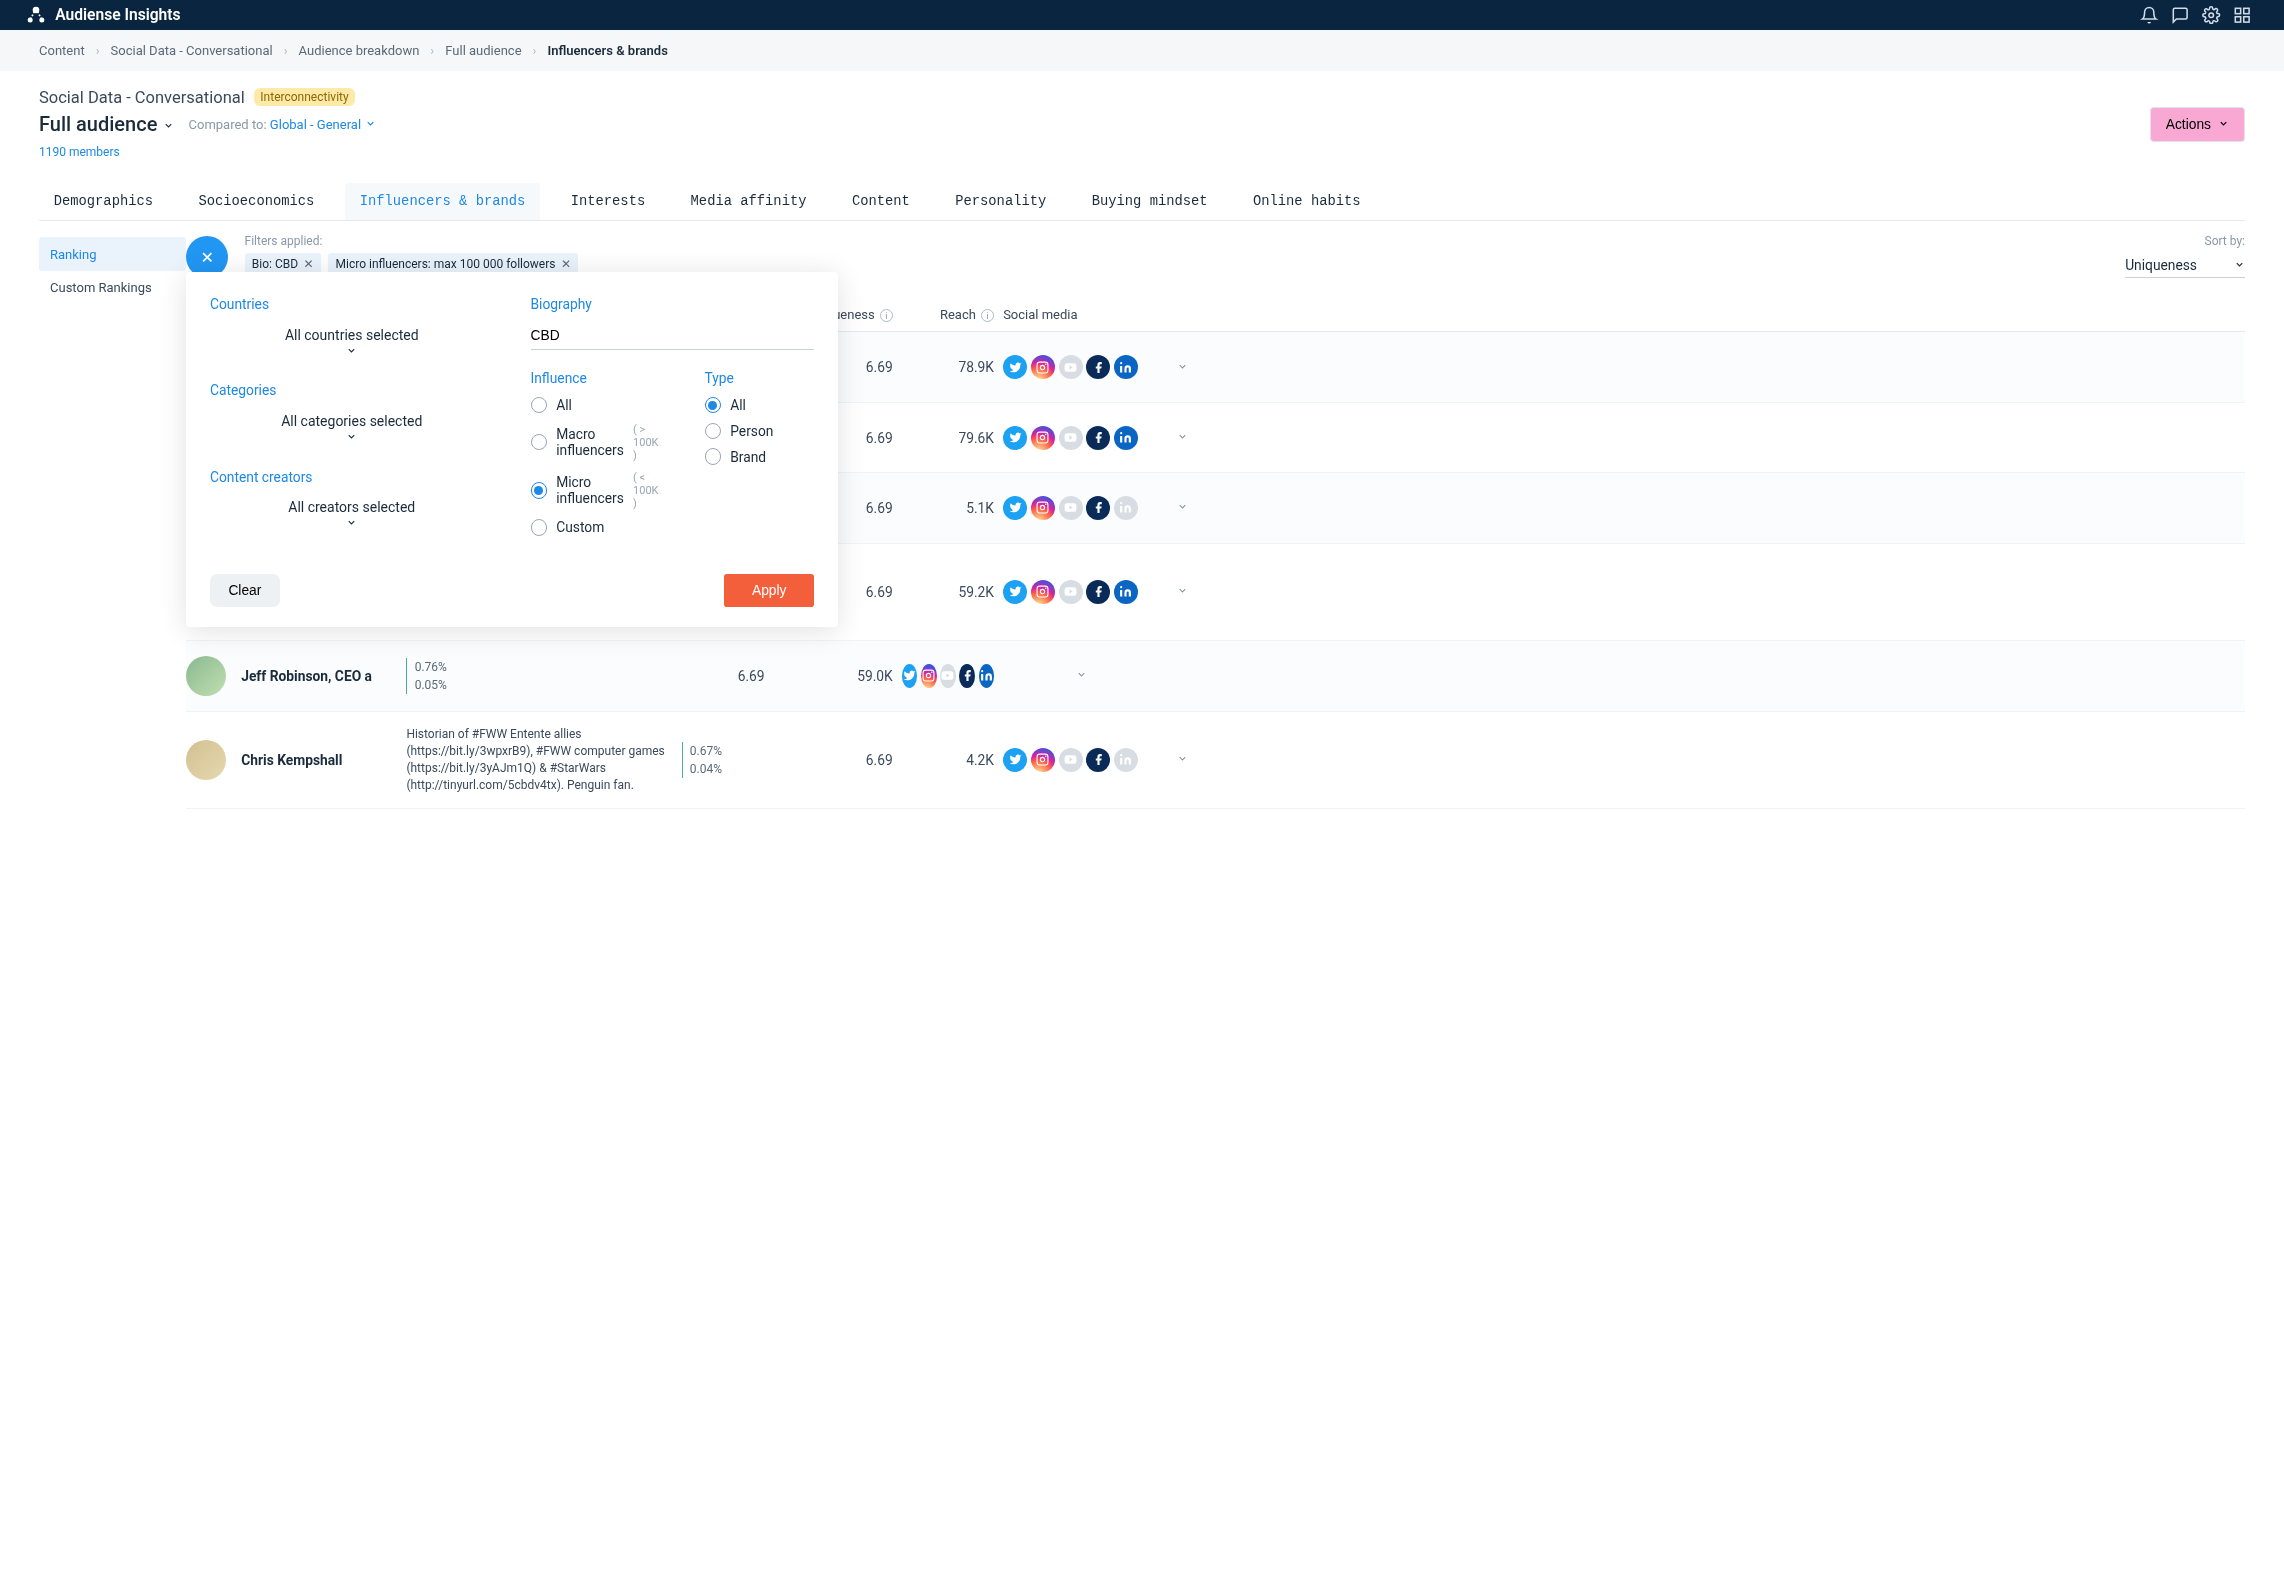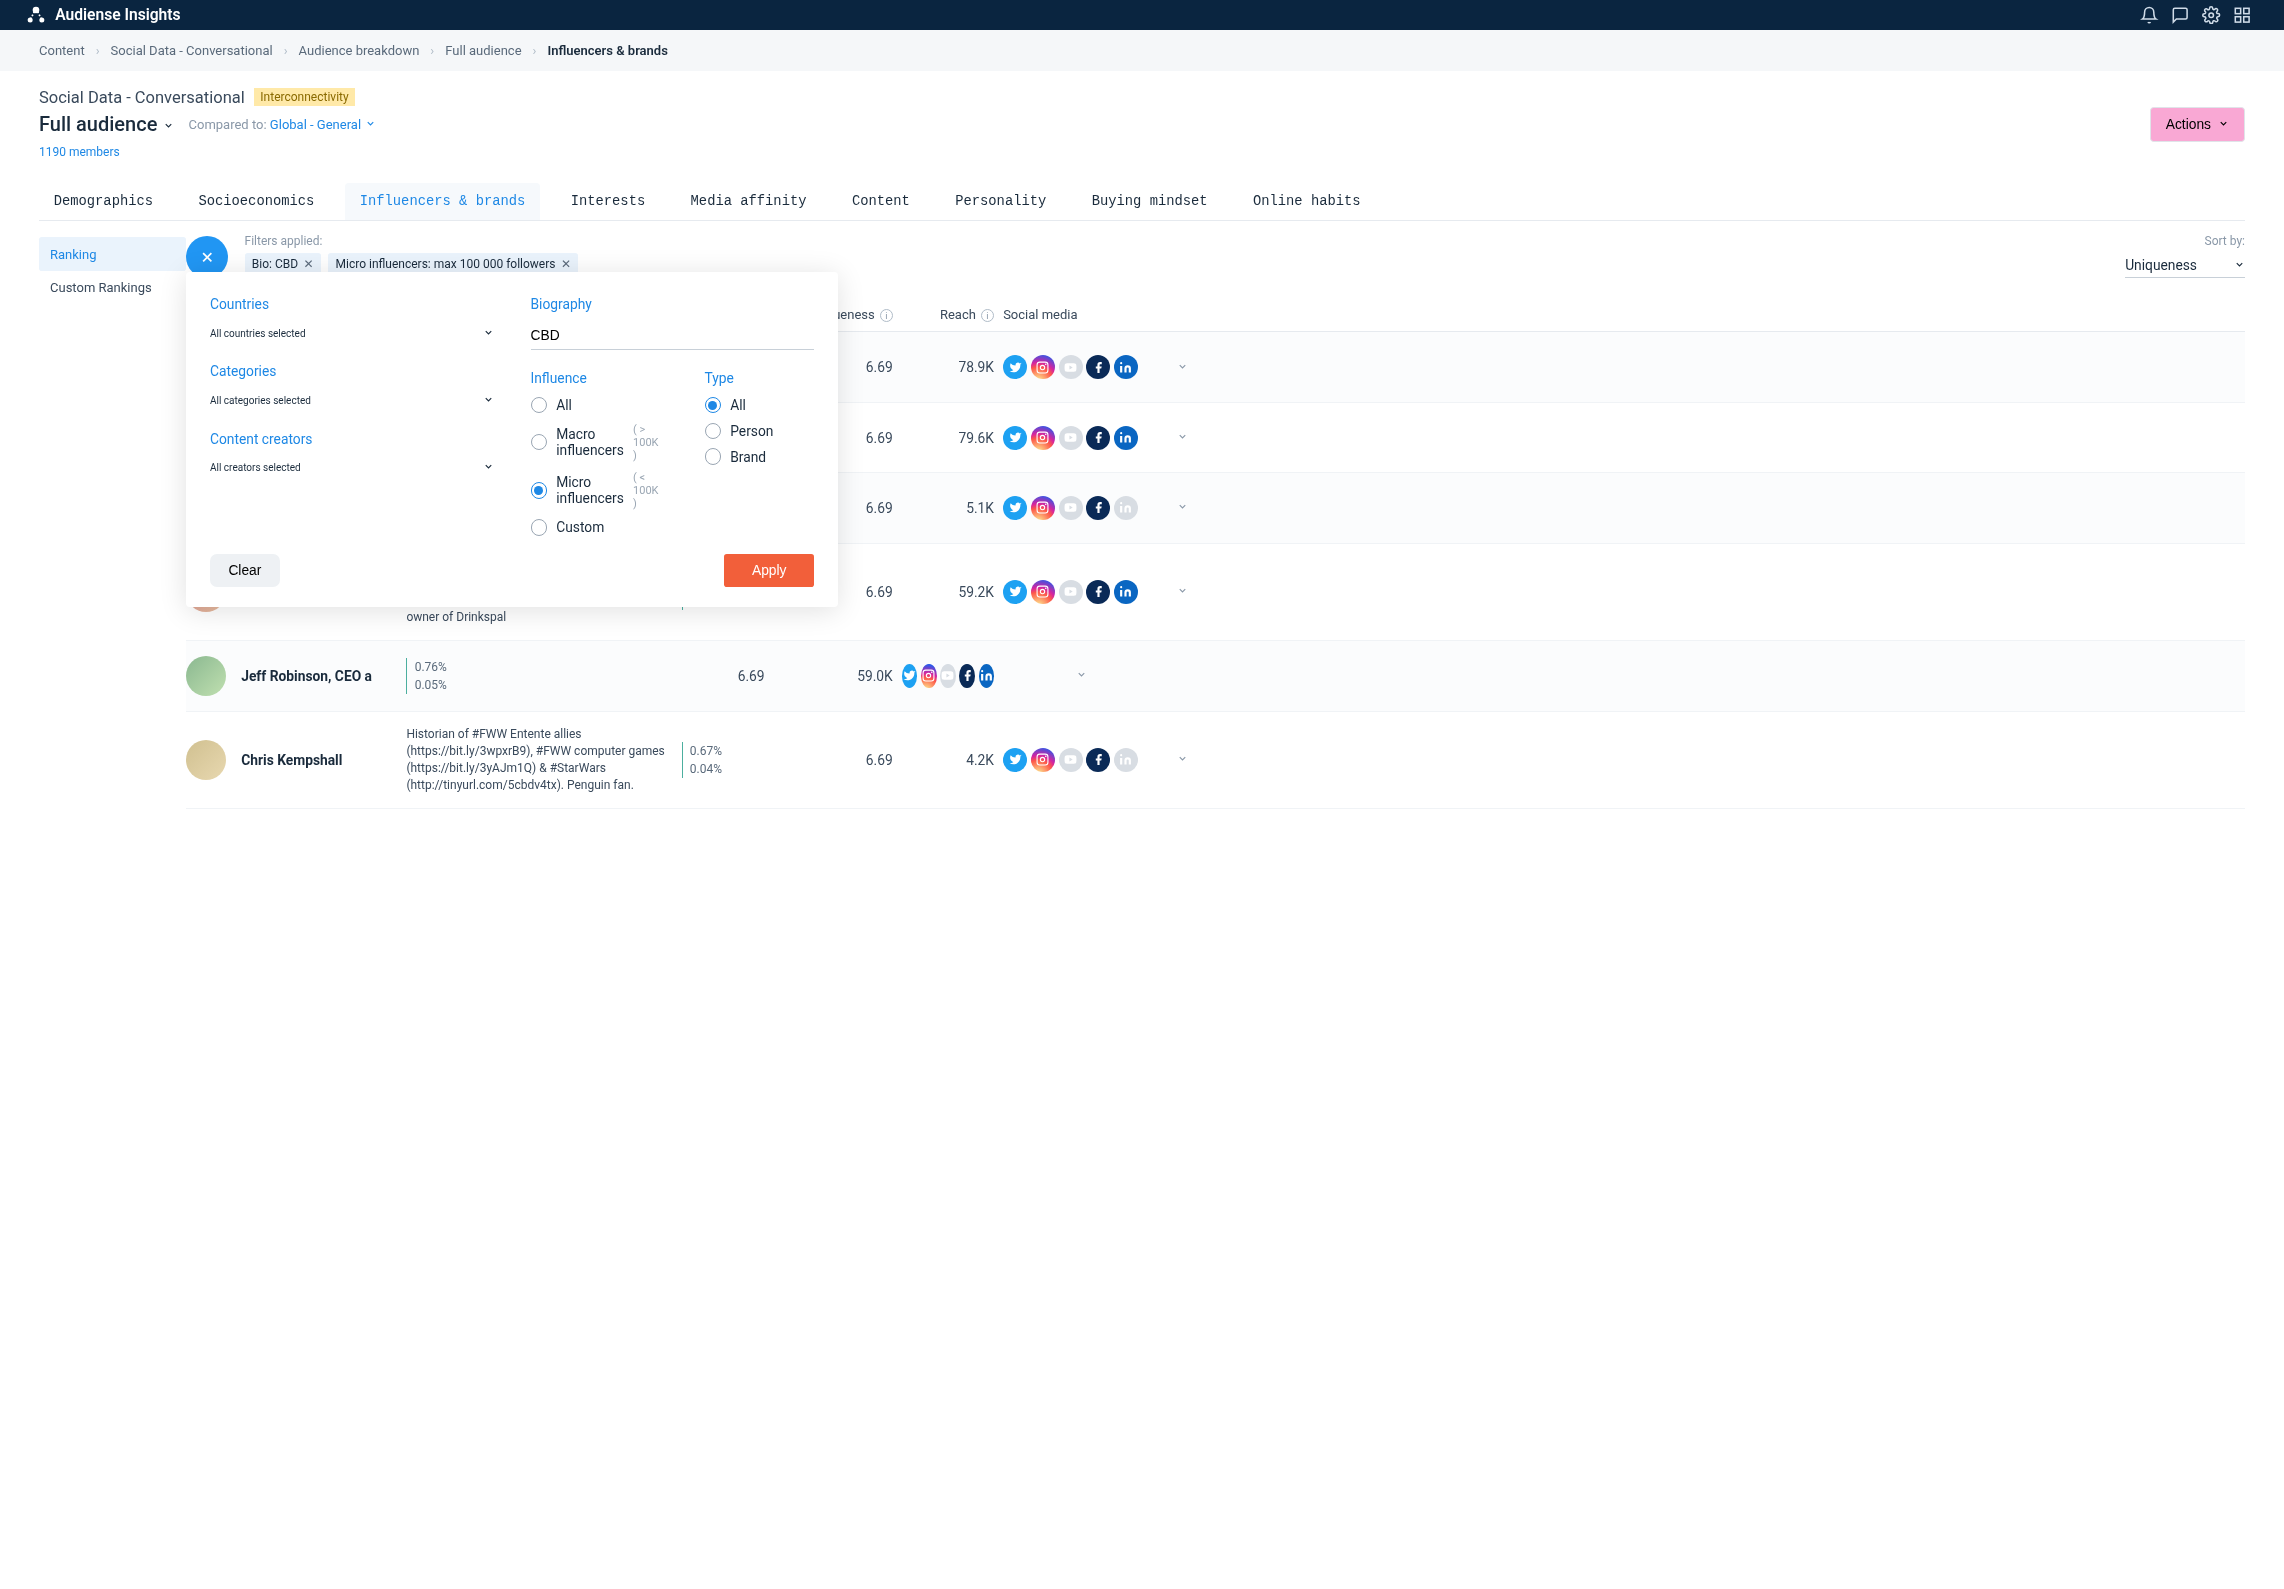--- a/index.html
+++ b/index.html
@@ -17,21 +17,21 @@
 
 .breadcrumb { background: #f5f7f9; padding: 13px 39px; font-size: 13px; color: #5a6a7b; display: flex; align-items: center; gap: 11px; }
 .breadcrumb .crumb { color: #5a6a7b; cursor: pointer; }
 .breadcrumb .crumb.current { color: #1a2b3c; font-weight: 600; }
 .breadcrumb .sep { color: #b0bcc8; }
 
 
 .page-head { padding: 16.5px 39px 7.3px; }
 .ph-line1 { display: flex; align-items: center; gap: 9.2px; }
 .ph-title { font-size: 16.5px; color: #3a4a5c; }
-.ph-badge { background: #ffe9a8; color: #8a6a00; font-size: 12px; padding: 1.8px 6.4px; border-radius: 0; }
+.ph-badge { background: #ffe9a8; color: #8a6a00; font-size: 12px; padding: 1.8px 6.4px; border-radius: 6px; }
 .ph-line2 { display: flex; align-items: center; gap: 14.7px; margin-top: 5.5px; }
 .audience-dd { font-size: 20px; font-weight: 500; display: flex; align-items: center; gap: 5.5px; cursor: pointer; }
 .compared { font-size: 13px; color: #8a98a8; }
 .compared .link { color: #1e88e5; cursor: pointer; display: inline-flex; align-items: center; gap: 3.7px; }
 .actions-btn { margin-left: auto; background: #f9a8d4; border: 0.9px solid #e0e4e9; border-radius: 3.7px; padding: 9.2px 14.7px; font-size: 13.8px; display: flex; align-items: flex-end; gap: 7.3px; cursor: pointer; }
 .members { color: #1e88e5; font-size: 12px; margin-top: 9.2px; display: inline-block; cursor: pointer; }
 .ph-row2 { display:flex; align-items:flex-start; }
 
 
 .tabs { display: flex; gap: 16px; border-bottom: 0.9px solid #e6eaef; margin: 16.5px 39px 0; font-family: Liberation Mono, monospace; }
@@ -59,21 +59,21 @@
 .sort-box { text-align: right; }
 .sort-label { font-size: 12px; color: #8a98a8; margin-bottom: 5.5px; }
 .sort-dd { font-size: 13.8px; border-bottom: 0.9px solid #c8d0d8; padding: 3.7px 0; display: flex; align-items: center; gap: 37px; cursor: pointer; min-width: 92px; justify-content: space-between;}
 
 
 .filter-panel { position: absolute; top: 51px; left: 0; width: 652px; background: #fff; box-shadow: 0 3.7px 27.5px rgba(0,0,0,0.12); border-radius: 3.7px; padding: 24px 24px 20px; z-index: 50; }
 .fp-cols { display: flex; gap: 37px; }
 .fp-col { flex: 1; }
 .fp-section { margin-bottom: 20px; }
 .fp-heading { color: #1e88e5; font-size: 13.8px; margin-bottom: 11px; }
-.fp-dd { display: flex; justify-content: space-between; align-items: center; font-size: 10px; cursor: pointer; padding: 3.7px 0; }
+.fp-dd { display: flex; justify-content: space-between; align-items: center; font-size: 14px; cursor: pointer; padding: 3.7px 0; flex-direction: column; }
 .fp-input { width: 100%; border: none; border-bottom: 0.9px solid #c8d0d8; font-size: 13.8px; padding: 5.5px 0; outline: none; }
 .fp-radios { display: flex; flex-direction: column; gap: 9.2px; }
 .radio-row { display: flex; align-items: center; gap: 9.2px; font-size: 13.8px; cursor: pointer; }
 .radio { width: 16.5px; height: 16.5px; border: 1.8px solid #9aa6b3; border-radius: 50%; position: relative; flex-shrink: 0; }
 .radio.checked { border-color: #1e88e5; }
 .radio.checked::after { content: ''; position: absolute; inset: 2.8px; background: #1e88e5; border-radius: 50%; }
 .hint { color: #9aa6b3; font-size: 11px; }
 .fp-cols-two { display: flex; gap: 46px; }
 .fp-subcol { flex: 1; }
 .fp-footer { display: flex; justify-content: space-between; margin-top: 18.4px; }

